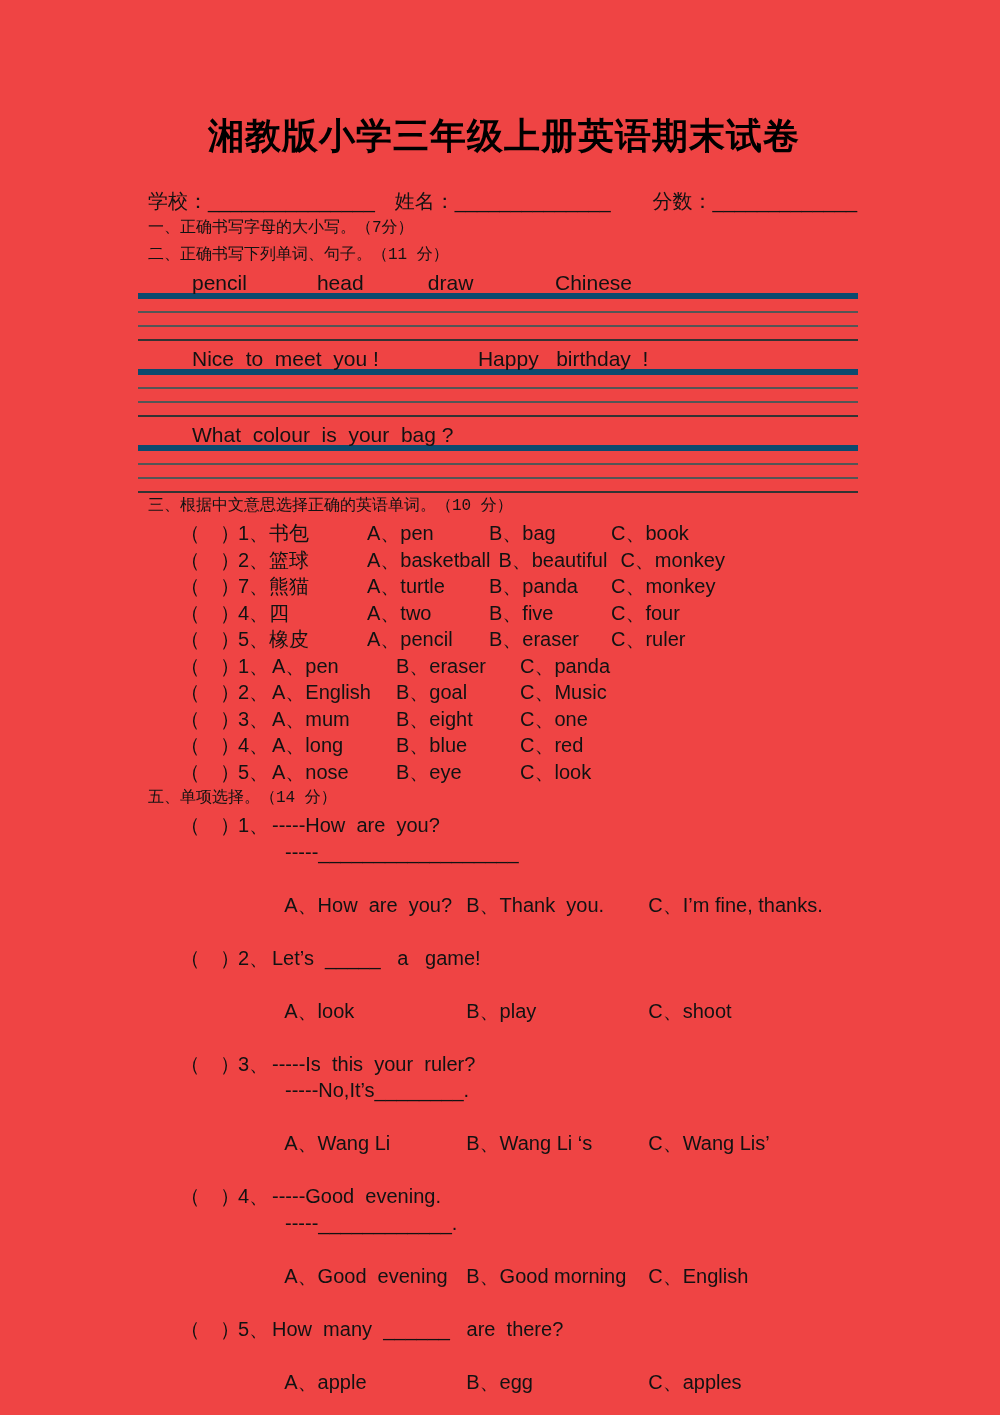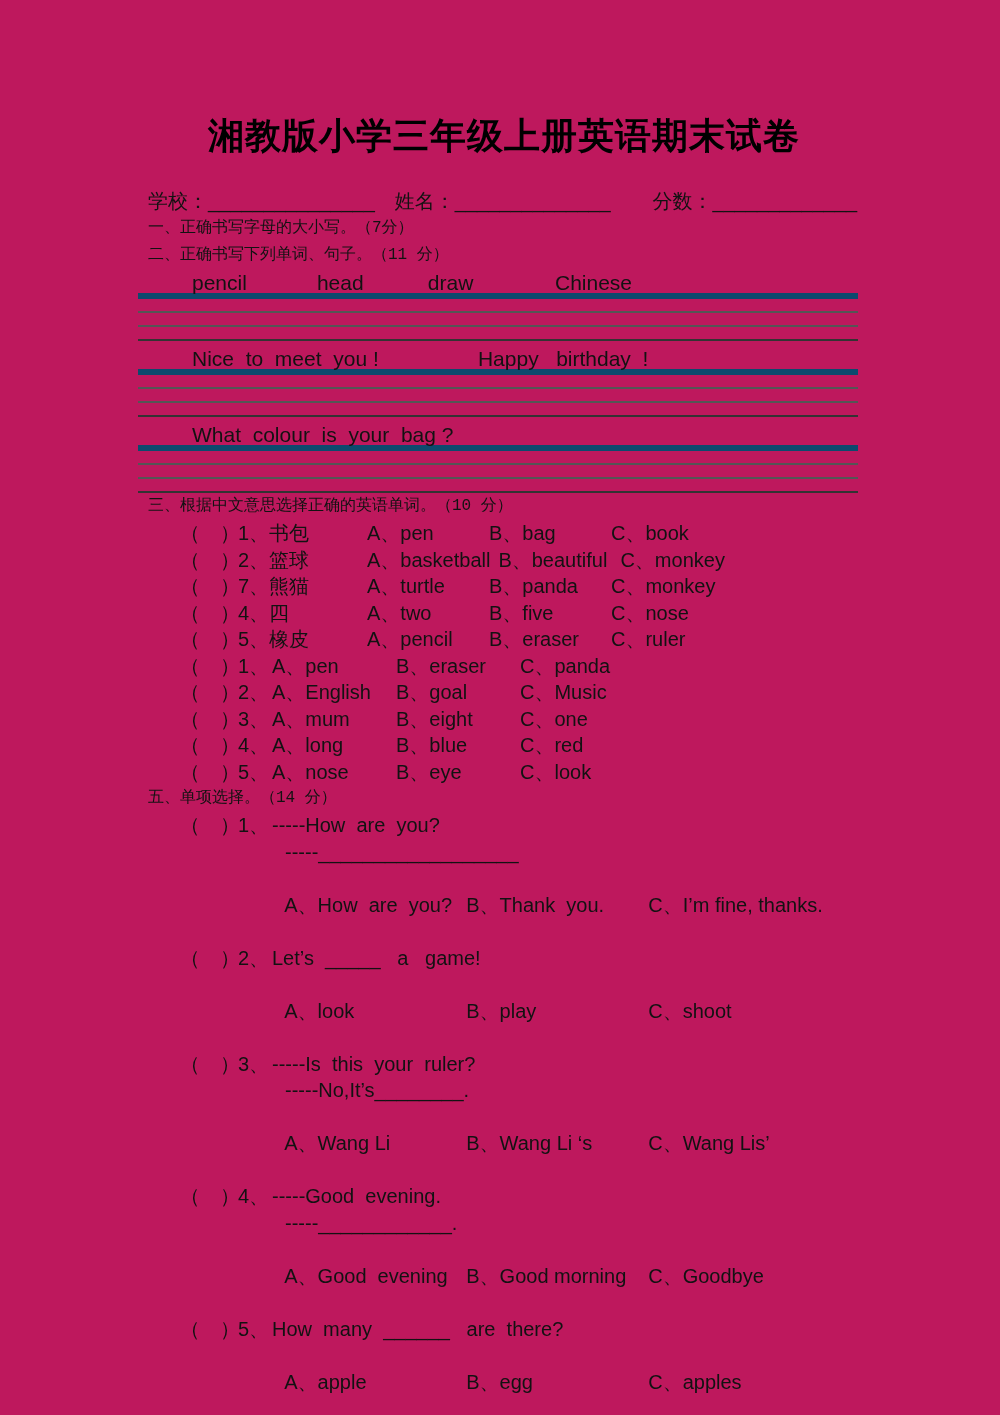--- a/index.html
+++ b/index.html
@@ -1,20 +1,20 @@
 <!DOCTYPE html>
 <html><head>
 <meta charset="utf-8">
 <style>
   html,body { margin:0; padding:0; background:#ffffff; }
   .page {
     position:relative;
     width:1000px; height:1415px;
     margin:0 auto;
-    background:#be185d;
+    background:#ef4444;
     color:#121212;
     font-family:"Liberation Sans","DejaVu Sans",sans-serif;
     box-sizing:border-box;
     padding:112px 140px 0 148px;
     overflow:hidden;
   }
   .title {
     font-size:36px; font-weight:bold; text-align:center;
     margin:0 0 26px 0; letter-spacing:1px; color:#000;
     font-family:"Liberation Serif","DejaVu Serif",serif;
@@ -89,21 +89,21 @@
   <div class="qrow">
     <span class="bracket">（　）</span><span class="stem3">1、书包</span><span class="opt3">A、pen</span><span class="opt3">B、bag</span><span>C、book</span>
   </div>
   <div class="qrow">
     <span class="bracket">（　）</span><span class="stem3">2、篮球</span><span class="opt3">A、basketball</span><span class="opt3">B、beautiful</span><span>C、monkey</span>
   </div>
   <div class="qrow">
     <span class="bracket">（　）</span><span class="stem3">7、熊猫</span><span class="opt3">A、turtle</span><span class="opt3">B、panda</span><span>C、monkey</span>
   </div>
   <div class="qrow">
-    <span class="bracket">（　）</span><span class="stem3">4、四</span><span class="opt3">A、two</span><span class="opt3">B、five</span><span>C、nose</span>
+    <span class="bracket">（　）</span><span class="stem3">4、四</span><span class="opt3">A、two</span><span class="opt3">B、five</span><span>C、four</span>
   </div>
   <div class="qrow">
     <span class="bracket">（　）</span><span class="stem3">5、橡皮</span><span class="opt3">A、pencil</span><span class="opt3">B、eraser</span><span>C、ruler</span>
   </div>
 
 
   <div class="qrow">
     <span class="bracket">（　）</span><span class="stem4">1、</span><span class="opt4">A、pen</span><span class="opt4">B、eraser</span><span>C、panda</span>
   </div>
   <div class="qrow">
@@ -142,21 +142,21 @@
   <div class="reply-row">-----No,It’s________.</div>
   <div class="opts-row">
     <span class="opt5">A、Wang Li</span><span class="opt5">B、Wang Li ‘s</span><span class="opt5">C、Wang Lis’</span>
   </div>
 
   <div class="q5row">
     <span class="bracket">（　）</span><span class="num5">4、</span><span>-----Good  evening.</span>
   </div>
   <div class="reply-row">-----____________.</div>
   <div class="opts-row">
-    <span class="opt5">A、Good  evening</span><span class="opt5">B、Good morning</span><span class="opt5">C、Goodbye</span>
+    <span class="opt5">A、Good  evening</span><span class="opt5">B、Good morning</span><span class="opt5">C、English</span>
   </div>
 
   <div class="q5row">
     <span class="bracket">（　）</span><span class="num5">5、</span><span>How  many  ______   are  there?</span>
   </div>
   <div class="opts-row">
     <span class="opt5">A、apple</span><span class="opt5">B、egg</span><span class="opt5">C、apples</span>
   </div>
 
 </div>

